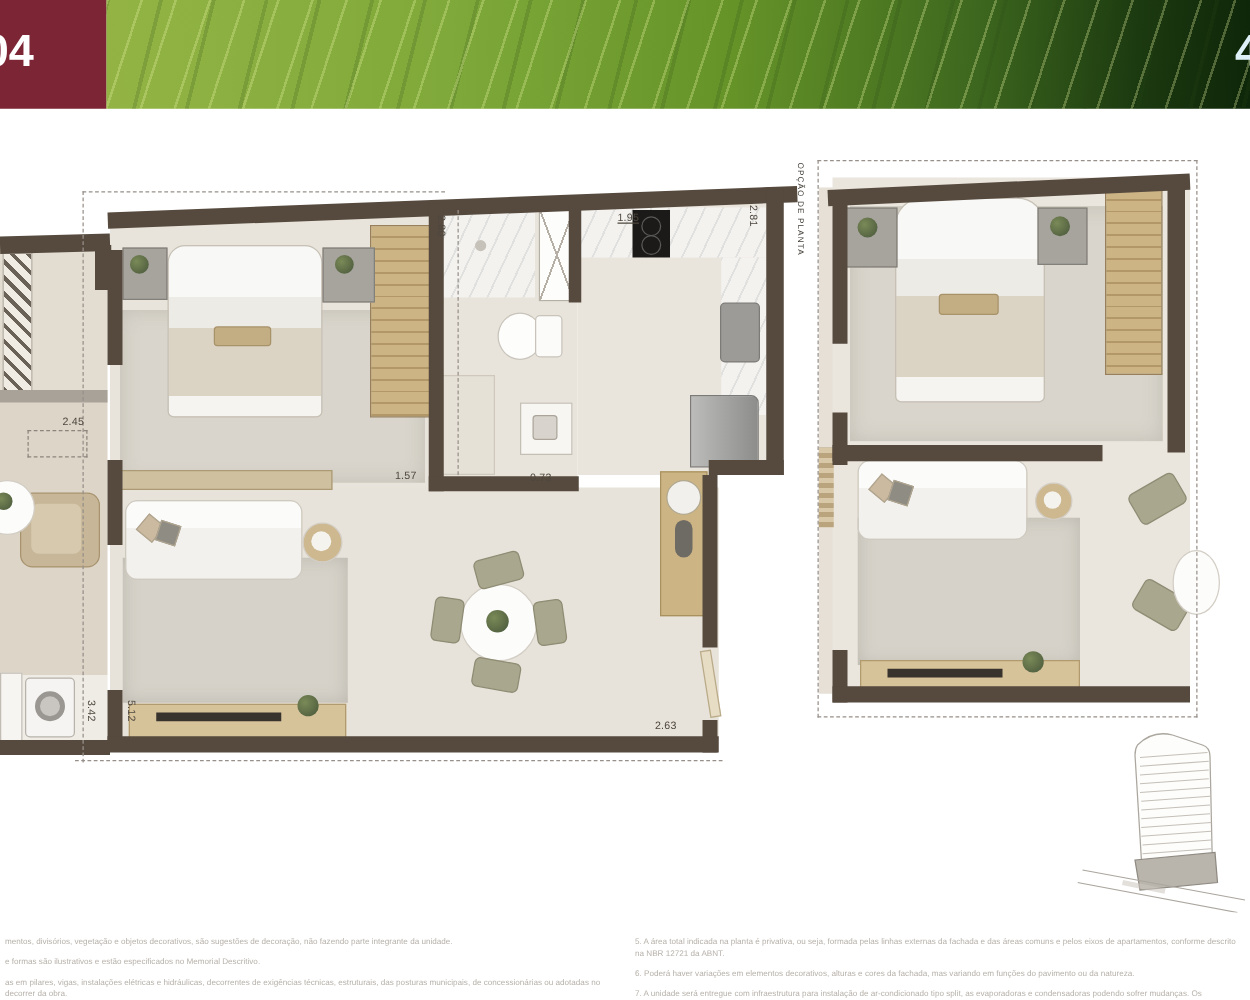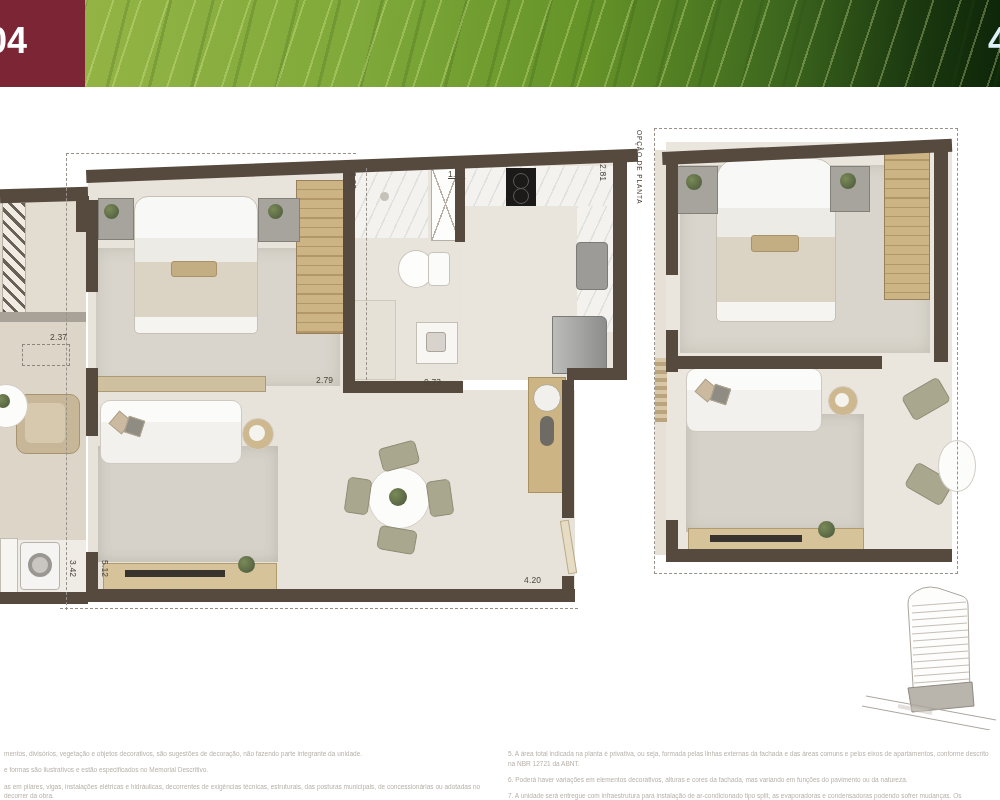--- a/index.html
+++ b/index.html
@@ -152,29 +152,29 @@
       <div style="position:absolute;left:8px;top:8px;width:40px;height:40px;background:#d6c9ae;border-radius:6px;"></div>
     </div>
     <div class="furn table-round" style="left:-16px;top:384px;width:42px;height:42px;"></div>
     <div class="plant" style="left:-4px;top:394px;width:14px;height:14px;"></div>
     <div class="furn washer" style="left:20px;top:542px;width:38px;height:46px;">
       <div class="drum" style="left:7px;top:10px;width:16px;height:16px;"></div>
     </div>
     <div class="furn" style="left:0;top:538px;width:16px;height:54px;background:#f6f5f2;border:1px solid #c2bdb4;"></div>
     <div class="dash-rect" style="left:22px;top:344px;width:46px;height:20px;"></div>
 
-    <span class="dim" style="left:448px;top:169px;text-decoration:underline;">1.95</span>
+    <span class="dim" style="left:494px;top:169px;text-decoration:underline;">1.95</span>
     <span class="dim v" style="left:598px;top:164px;">2.81</span>
     <span class="dim v" style="left:348px;top:172px;">2.80</span>
-    <span class="dim" style="left:316px;top:375px;">2.79</span>
+    <span class="dim" style="left:316px;top:375px;">1.57</span>
     <span class="dim" style="left:424px;top:377px;">0.73</span>
-    <span class="dim" style="left:50px;top:332px;">2.37</span>
+    <span class="dim" style="left:50px;top:332px;">2.45</span>
     <span class="dim v" style="left:68px;top:560px;">3.42</span>
     <span class="dim v" style="left:100px;top:560px;">5.12</span>
-    <span class="dim" style="left:524px;top:575px;">4.20</span>
+    <span class="dim" style="left:524px;top:575px;">2.63</span>
   </div>
 
   <div class="layer">
     <div class="opt-label" style="left:636px;top:130px;height:100px;">OPÇÃO DE PLANTA</div>
     <div class="dash-rect" style="left:654px;top:128px;width:302px;height:444px;border-color:#97908a;"></div>
 
     <div class="floor" style="left:655px;top:150px;width:12px;height:405px;background:#e6e0d6;"></div>
     <div class="floor" style="left:666px;top:142px;width:286px;height:418px;background:#eae5dd;"></div>
     <div class="floor carpet" style="left:680px;top:165px;width:250px;height:188px;z-index:2;"></div>
 

